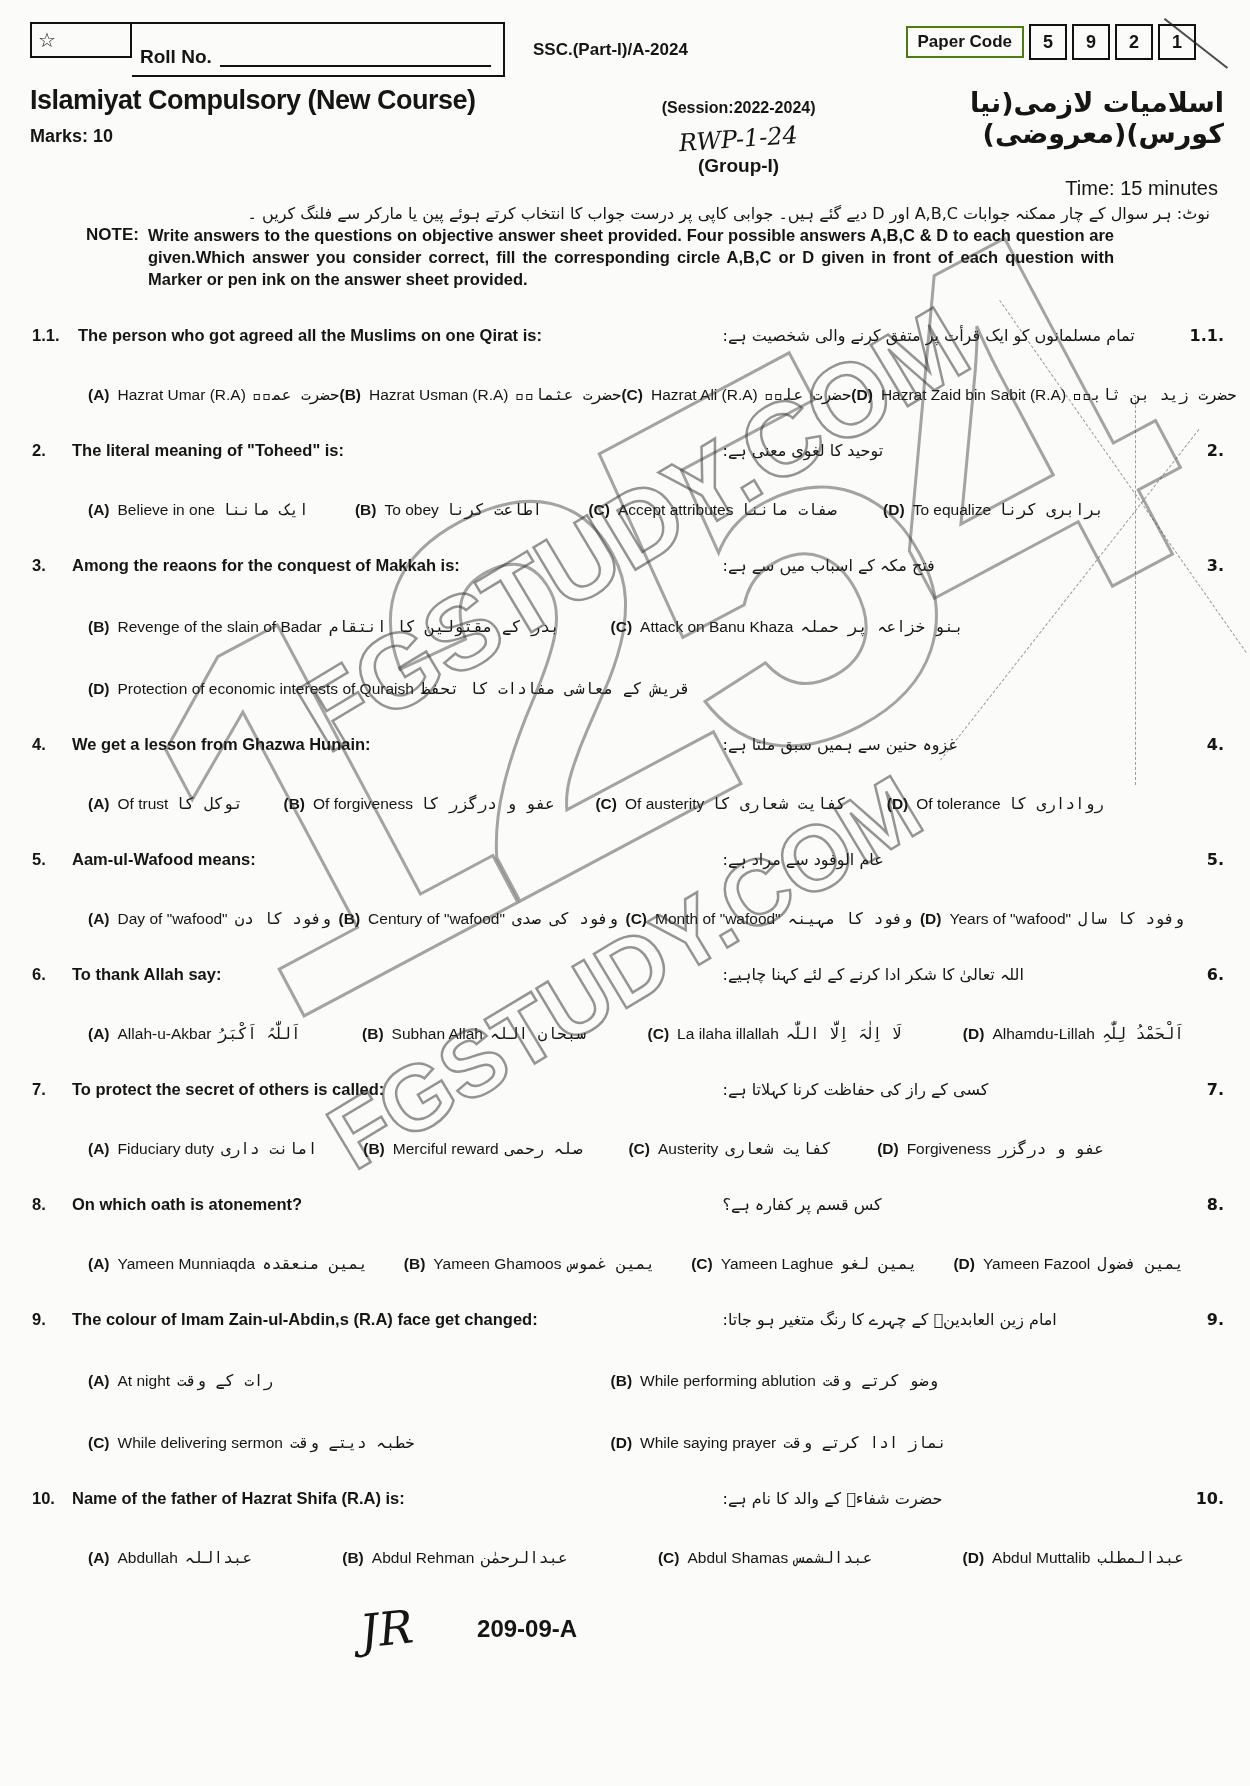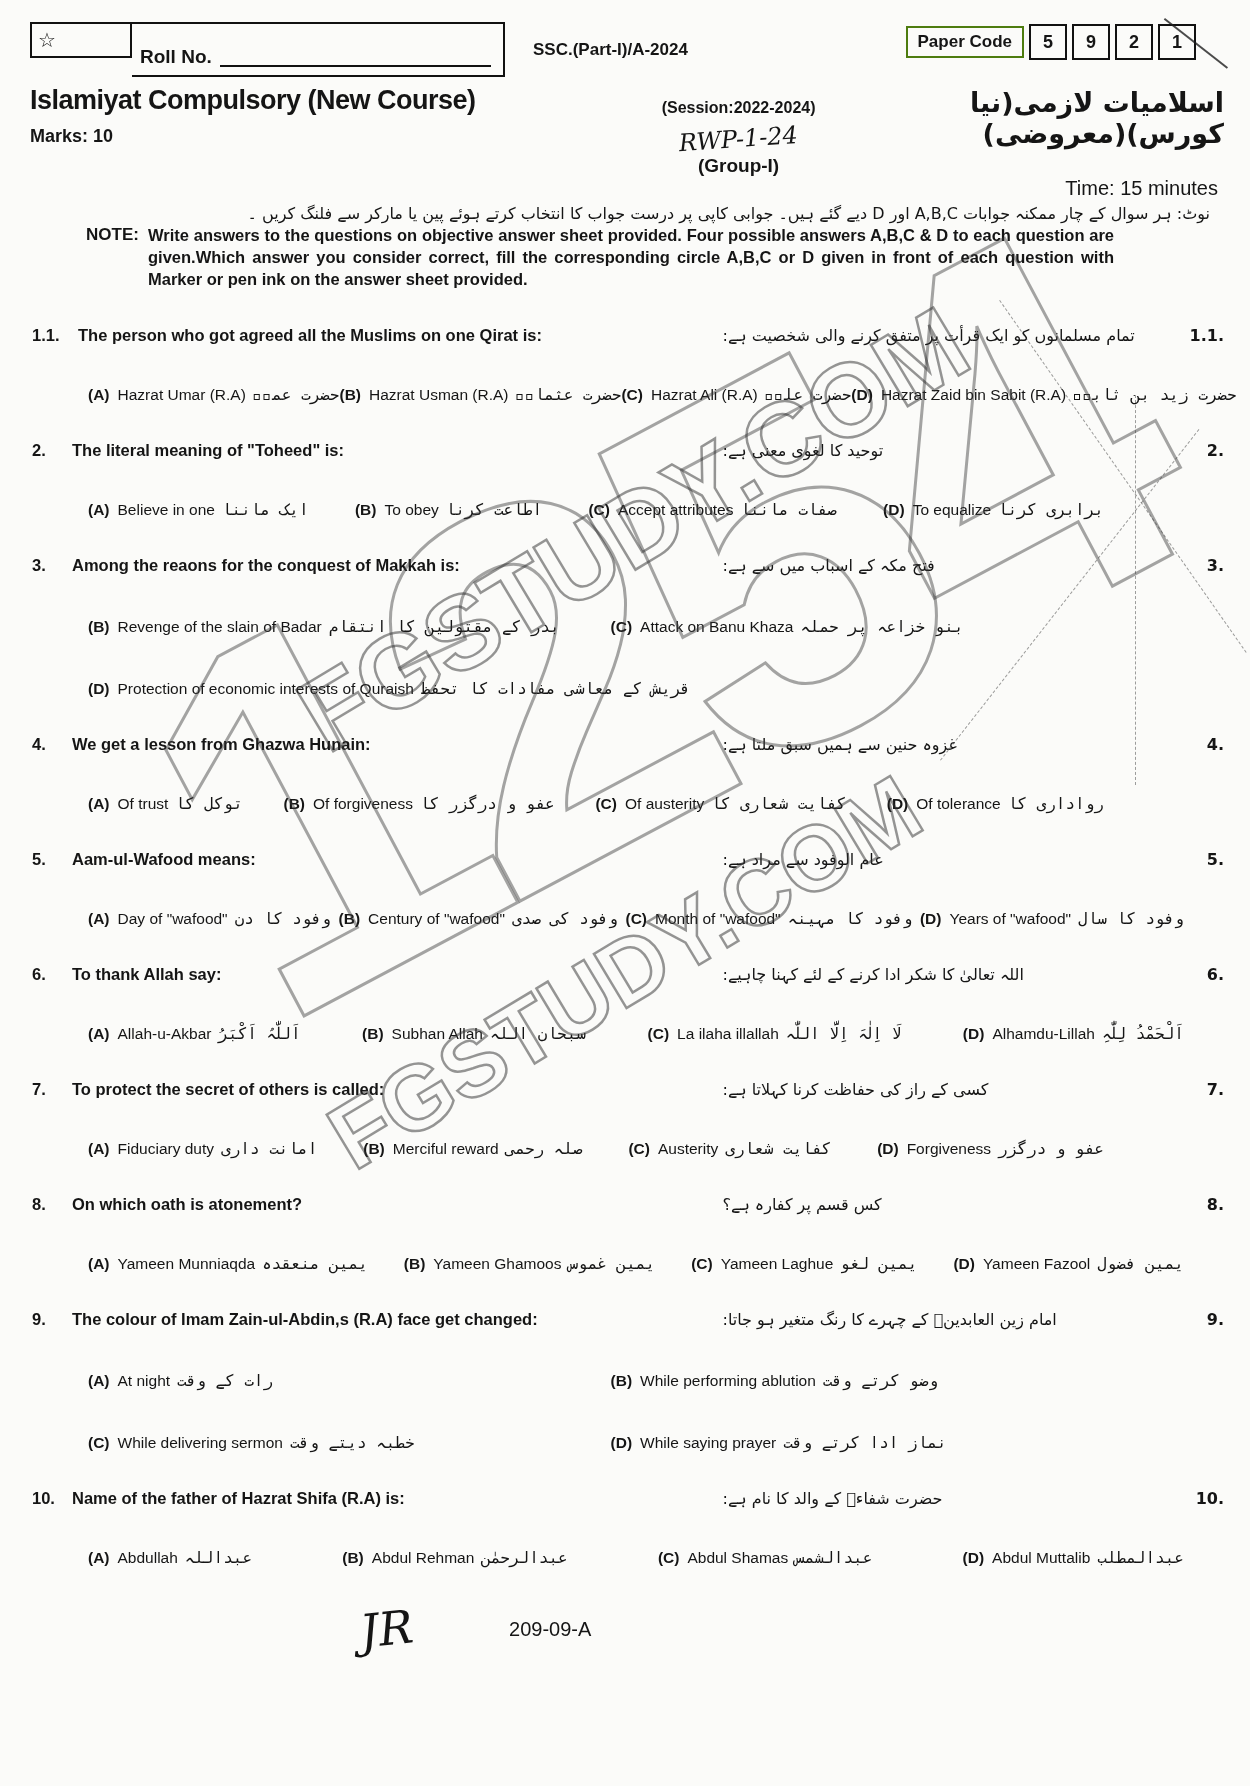--- a/index.html
+++ b/index.html
@@ -52,21 +52,21 @@
   .opts{display:flex;justify-content:space-between;margin:40px 40px 0 58px;}
   .opts-tight{margin-right:120px;}
   .opt{font-size:15.5px;white-space:nowrap;}
   .opt-label{font-weight:700;margin-right:8px;}
   .opt-ur{direction:rtl;font-family:Liberation Mono, monospace;margin-left:7px;font-size:16px;}
   .opts-grid{display:grid;grid-template-columns:46% 54%;row-gap:42px;margin:42px 0 0 58px;}
 
   
   .footer{display:flex;align-items:center;margin:34px 0 0 330px;}
   .signature{font-family:"DejaVu Serif",serif;font-style:italic;font-size:46px;transform:rotate(-6deg);}
-  .footer-code{font-size:20px;font-weight:400;margin-left:96px;}
+  .footer-code{font-size:24px;font-weight:700;margin-left:64px;}
 
   
   .wm{position:absolute;z-index:4;pointer-events:none;white-space:nowrap;font-weight:700;
       color:transparent;-webkit-text-stroke:2.5px rgba(45,45,45,0.5);}
   .wm-num{font-size:520px;left:130px;top:330px;transform:rotate(-28deg);letter-spacing:-30px;
       -webkit-text-stroke:3px rgba(55,55,55,0.45);}
   .wm-site1{font-size:104px;left:255px;top:470px;transform:rotate(-31deg);}
   .wm-site2{font-size:92px;left:290px;top:920px;transform:rotate(-31deg);}
   .fold{position:absolute;z-index:3;border-top:1.5px dashed rgba(40,40,40,0.45);pointer-events:none;}
   .fold-v{left:1136px;top:395px;width:390px;transform:rotate(90deg);transform-origin:left top;}

